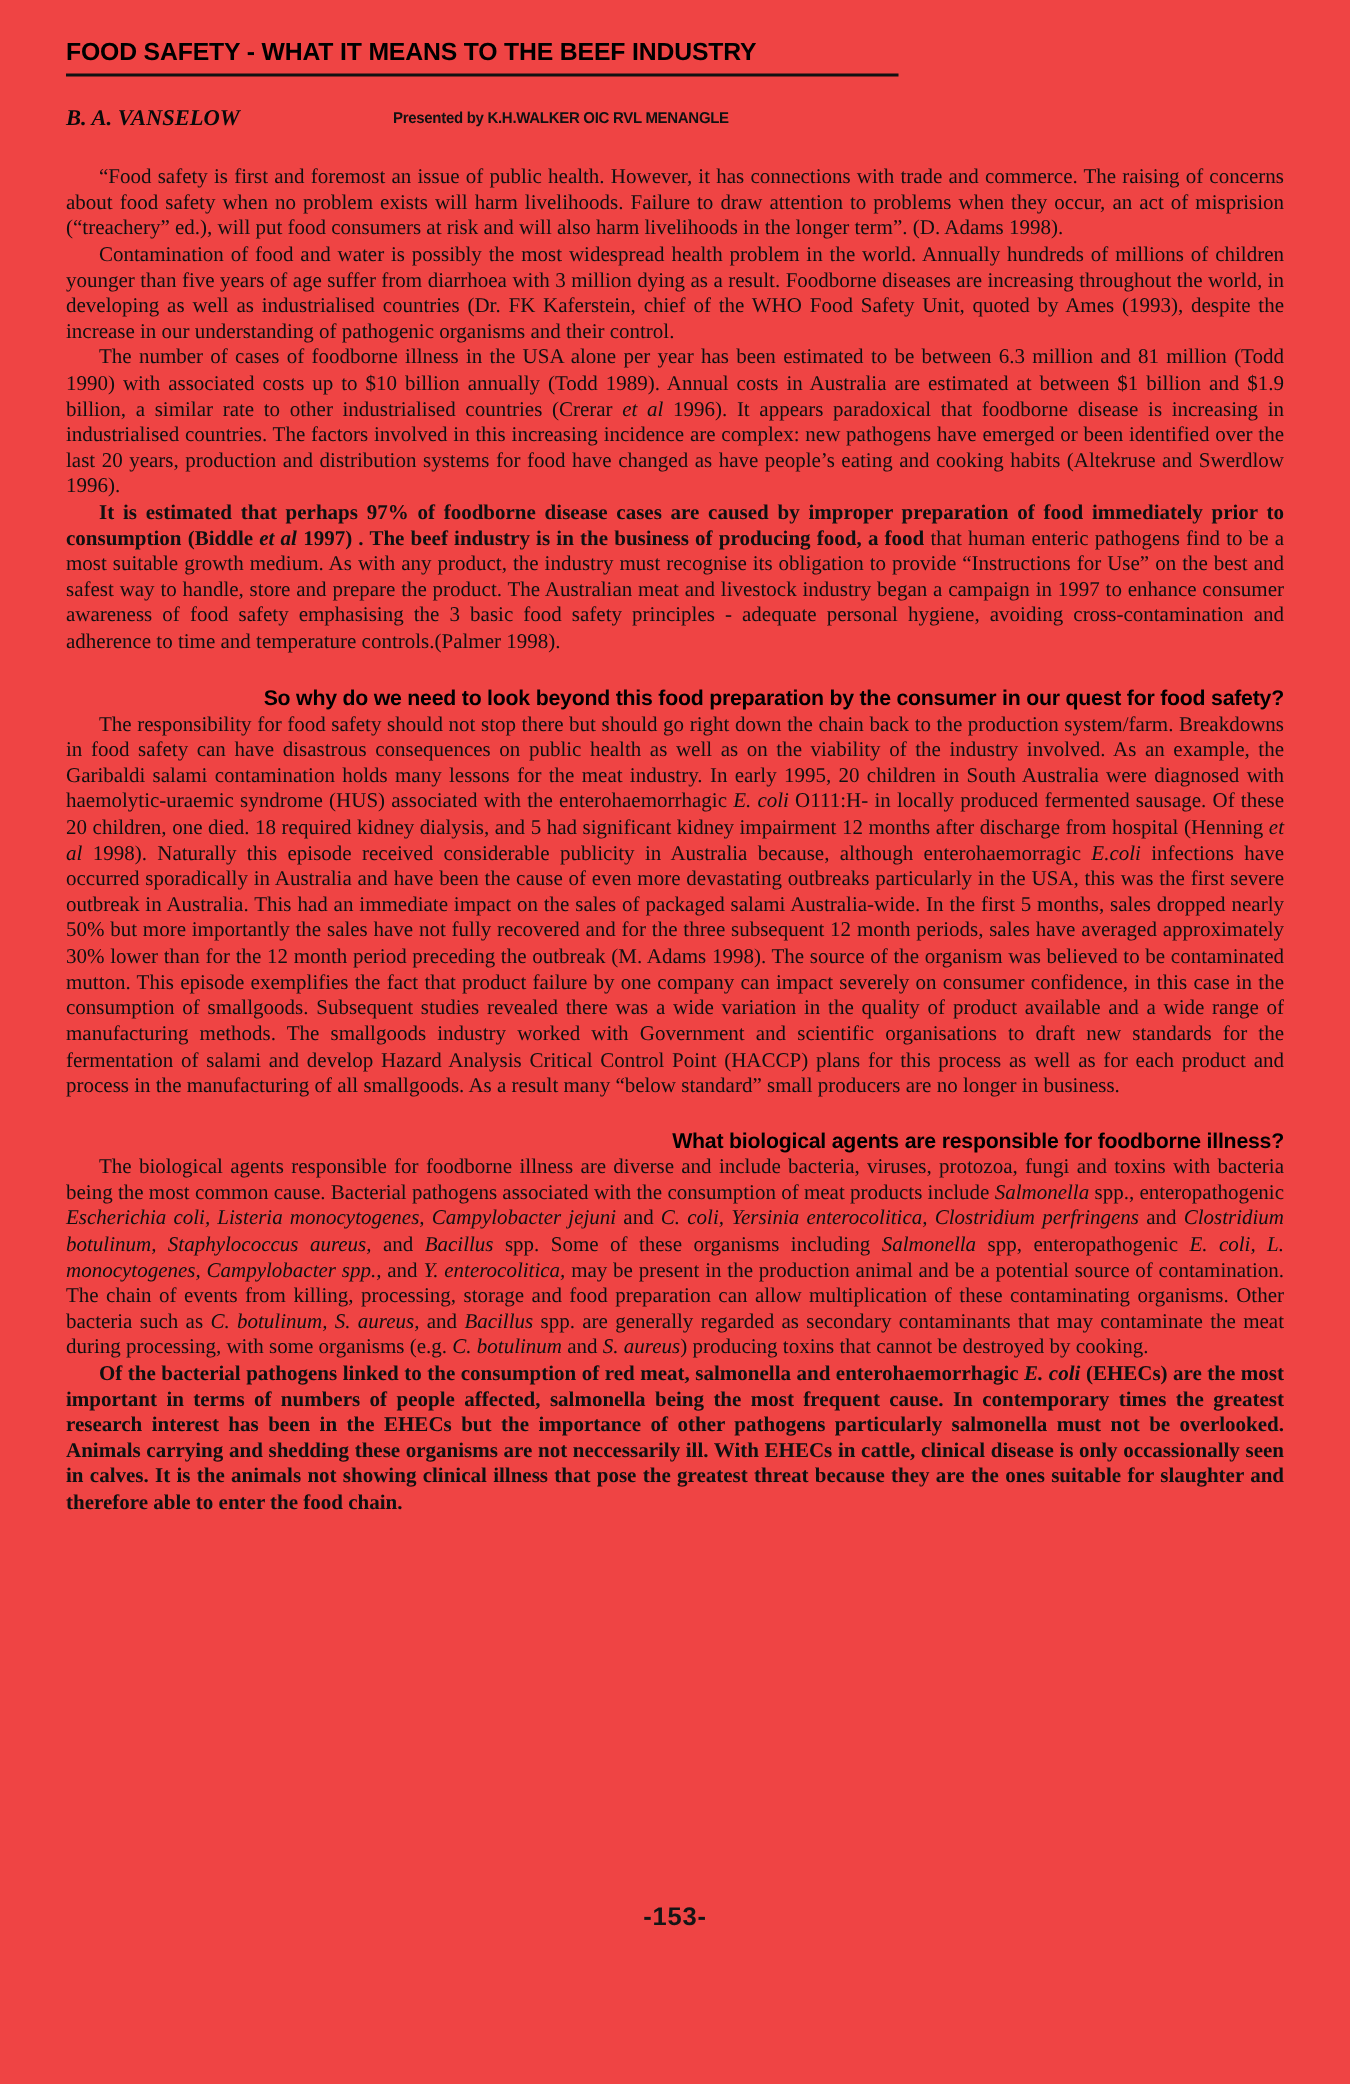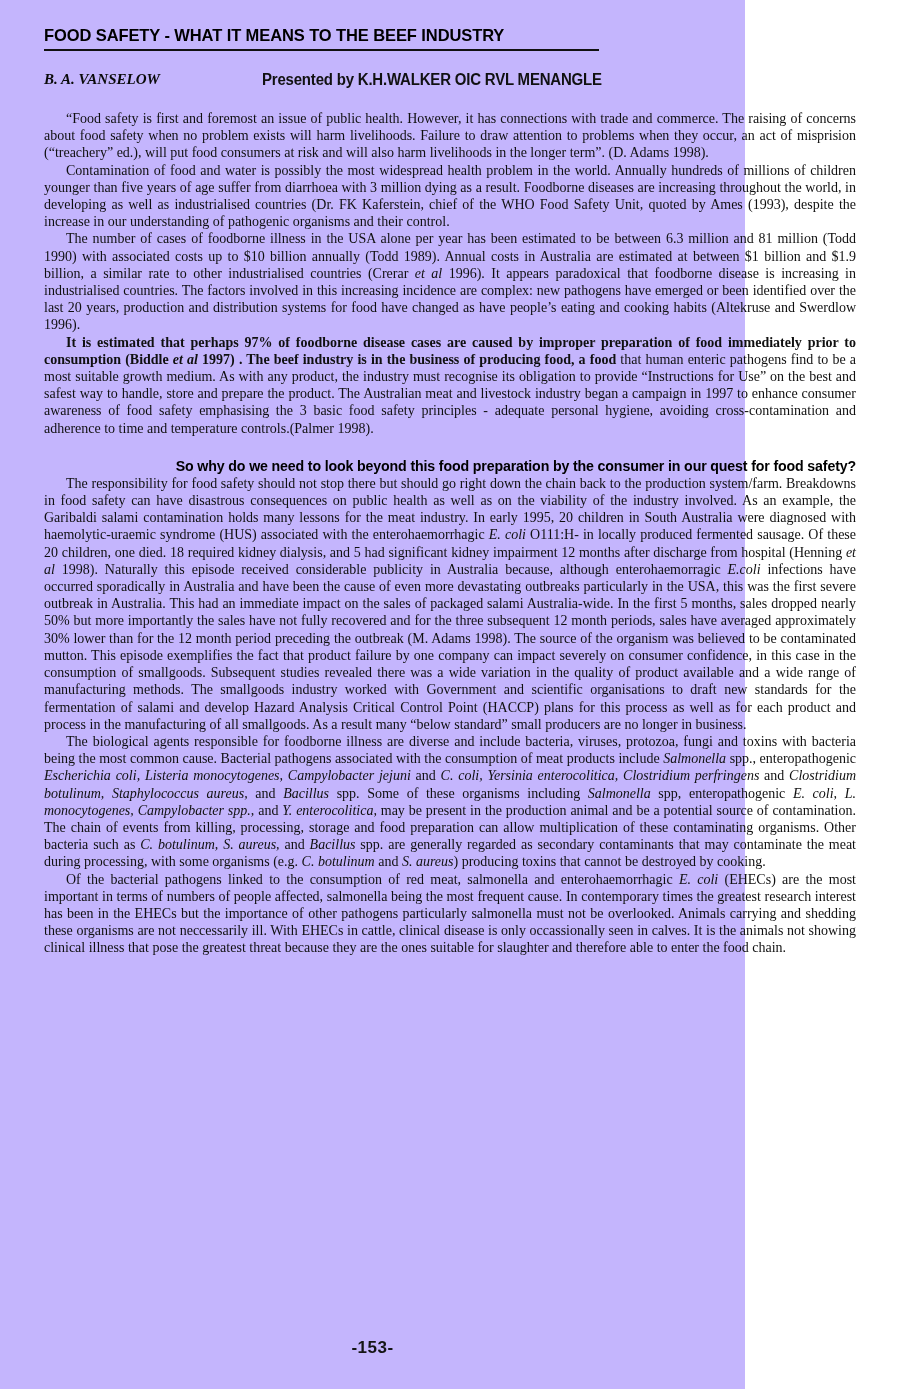--- a/index.html
+++ b/index.html
@@ -10,26 +10,26 @@
   }
   body {
     width: 900px;
     height: 1389px;
     font-family: "Liberation Serif", serif;
     color: #0a0a0a;
     position: relative;
     overflow: hidden;
   }
   .page {
-    width: 745px;
+    width: 900px;
     height: 1389px;
     position: relative;
     padding: 0;
     box-sizing: border-box;
-    background: #c4b5fd;
+    background: #ef4444;
   }
   .content {
     position: absolute;
     left: 44px;
     top: 26px;
     width: 812px;
   }
 
   
   .doc-title {
@@ -57,21 +57,21 @@
   .author {
     font-family: "Liberation Serif", serif;
     font-style: italic;
     font-weight: bold;
     font-size: 15px;
     width: 218px;
     flex: 0 0 218px;
   }
   .presented-by {
     font-family: "Liberation Sans", sans-serif;
-    font-size: 15px;
+    font-size: 10px;
     font-weight: 600;
     letter-spacing: -0.2px;
     color: #111;
     transform: scaleY(1.05);
   }
 
   .affiliation {
     font-family: "Liberation Sans", sans-serif;
     font-size: 14.5px;
     letter-spacing: -0.1px;
@@ -85,42 +85,42 @@
     font-size: 14px;
     line-height: 17.2px;
     text-align: justify;
     text-indent: 22px;
     color: #101010;
     hyphens: none;
   }
 
   .fade1 { color: #1a1a1a; }
   .fade3 { color: #333333; }
-  .fade4 { color: #3d3d3d; }
+  .fade4 { color: #3d3d3d; font-weight: bold; }
   .bold-run { font-weight: bold; }
   i, .it { font-style: italic; }
 
   
   h2.section {
     font-family: "Liberation Sans", sans-serif;
     font-size: 14.2px;
     font-weight: bold;
     letter-spacing: -0.15px;
     margin: 21px 0 1px 0;
     color: #000;
     text-align: right;
   }
   h2.section.tight { margin-top: 20px; }
 
   
   .page-number {
     position: absolute;
     left: 0;
     right: 0;
-    top: 1338px;
+    top: 1268px;
     text-align: center;
     font-family: "Liberation Sans", sans-serif;
     font-size: 17px;
     font-weight: bold;
     letter-spacing: 0.5px;
     color: #151515;
   }
 </style>
 </head>
 <body>
@@ -142,20 +142,21 @@
     <p class="body">Contamination of food and water is possibly the most widespread health problem in the world. Annually hundreds of millions of children younger than five years of age suffer from diarrhoea with 3 million dying as a result. Foodborne diseases are increasing throughout the world, in developing as well as industrialised countries (Dr. FK Kaferstein, chief of the WHO Food Safety Unit, quoted by Ames (1993),  despite the increase in our understanding of pathogenic organisms and their control.</p>
 
     <p class="body"><span>The number of cases of foodborne illness in the USA alone per year has been estimated to be between 6.3 million and 81 million (Todd 1990) with associated costs up to $10 billion annually (Todd 1989). Annual costs in Australia are estimated at between $1 billion and $1.9 billion, a similar rate to other industrialised countries (Crerar </span><i>et al</i><span> 1996). It appears paradoxical that foodborne disease is increasing in industrialised countries. The factors involved in this increasing incidence are complex: new pathogens have emerged or been identified over the last 20 years, production and distribution systems for food have changed as have people’s eating and cooking habits (Altekruse and Swerdlow 1996).</span></p>
 
     <p class="body"><span class="bold-run">It is estimated that perhaps 97% of foodborne disease cases are caused by improper preparation of food immediately prior to consumption (Biddle </span><i class="bold-run">et al</i><span class="bold-run"> 1997) . The beef industry is in the business of producing food, a food</span><span> that human enteric pathogens find to be a most suitable growth medium. As with any product, the industry must recognise its obligation to provide “Instructions for Use” on the best and safest way to handle, store and prepare the product. The Australian meat and livestock industry began a campaign in 1997 to enhance consumer awareness of  food safety emphasising the 3 basic food safety principles - adequate personal hygiene, avoiding cross-contamination and adherence to time and temperature controls.(Palmer 1998).</span></p>
 
     <h2 class="section">So why do we need to look beyond this food preparation by the consumer in our quest for food safety?</h2>
 
     <p class="body fade1"><span>The responsibility for food safety should not stop there but should go right down the chain back to the production system/farm. Breakdowns in food safety can have disastrous consequences on public health as well as on the viability of the industry involved. As an example, the Garibaldi salami contamination holds many lessons for the meat industry.  In early 1995, 20 children in South Australia were diagnosed with haemolytic-uraemic syndrome (HUS) associated with the enterohaemorrhagic </span><i>E. coli</i><span> O111:H-  in locally produced fermented sausage. Of these 20 children, one died. 18 required kidney dialysis, and 5 had significant kidney impairment 12 months after discharge from hospital (Henning </span><i>et al</i><span> 1998). Naturally this episode received considerable publicity in Australia because, although enterohaemorragic </span><i>E.coli</i><span> infections have occurred sporadically in Australia and have been the cause of even more devastating outbreaks particularly in the USA, this was the first severe outbreak in Australia. This had an immediate impact on the sales of packaged salami Australia-wide. In the first 5 months, sales dropped nearly 50%  but more importantly the sales have not fully recovered and for the three subsequent 12 month periods, sales have averaged approximately 30% lower than for the 12 month period preceding the outbreak  (M. Adams 1998). The source of the organism was believed to be contaminated mutton. This episode exemplifies the fact that product failure by one company can impact severely on consumer confidence, in this case in the consumption of smallgoods. Subsequent studies revealed there was a wide variation in the quality of product available and a wide range of manufacturing methods. The smallgoods industry worked with Government and scientific organisations to draft new standards for the fermentation of salami and develop Hazard Analysis Critical Control Point (HACCP) plans for this process as well as for each product and process in the manufacturing of all smallgoods. As a result many “below standard” small producers are no longer in business.</span></p>
 
+    <h2 class="section tight">What biological agents are responsible for foodborne illness?</h2>
 
     <p class="body fade3"><span>The biological agents responsible for foodborne illness are diverse and include bacteria, viruses, protozoa, fungi and toxins with bacteria being the most common cause. Bacterial pathogens associated with the consumption of meat products include </span><i>Salmonella</i><span> spp., enteropathogenic </span><i>Escherichia coli, Listeria monocytogenes, Campylobacter jejuni</i><span> and </span><i>C. coli, Yersinia enterocolitica, Clostridium perfringens</i><span> and </span><i>Clostridium botulinum, Staphylococcus aureus,</i><span> and </span><i>Bacillus</i><span> spp. Some of these organisms including </span><i>Salmonella</i><span> spp, enteropathogenic </span><i>E. coli, L. monocytogenes, Campylobacter spp.,</i><span> and </span><i>Y. enterocolitica,</i><span> may be present in the production animal and be a potential source of contamination. The chain of events from killing, processing, storage and food preparation can allow multiplication of these contaminating organisms. Other bacteria such as </span><i>C. botulinum, S. aureus,</i><span> and </span><i>Bacillus</i><span> spp. are generally regarded as secondary contaminants that may contaminate the meat during processing, with some organisms (e.g. </span><i>C. botulinum</i><span> and </span><i>S. aureus</i><span>) producing toxins that cannot be destroyed by cooking.</span></p>
 
     <p class="body fade4"><span>Of the bacterial pathogens linked to the consumption of red meat, salmonella and enterohaemorrhagic </span><i>E. coli</i><span> (EHECs) are the most important in terms of numbers of people affected, salmonella being the most frequent cause. In contemporary times the greatest research interest has been in the EHECs but the importance of other pathogens particularly salmonella must not be overlooked. Animals carrying and shedding these organisms are not neccessarily ill. With EHECs in cattle, clinical disease is only occassionally seen in calves. It is the animals not showing clinical illness that pose the greatest threat because they are the ones suitable for slaughter and therefore able to enter the food chain.</span></p>
 
   </div>
 
   <div class="page-number">-153-</div>
 </div>
 

